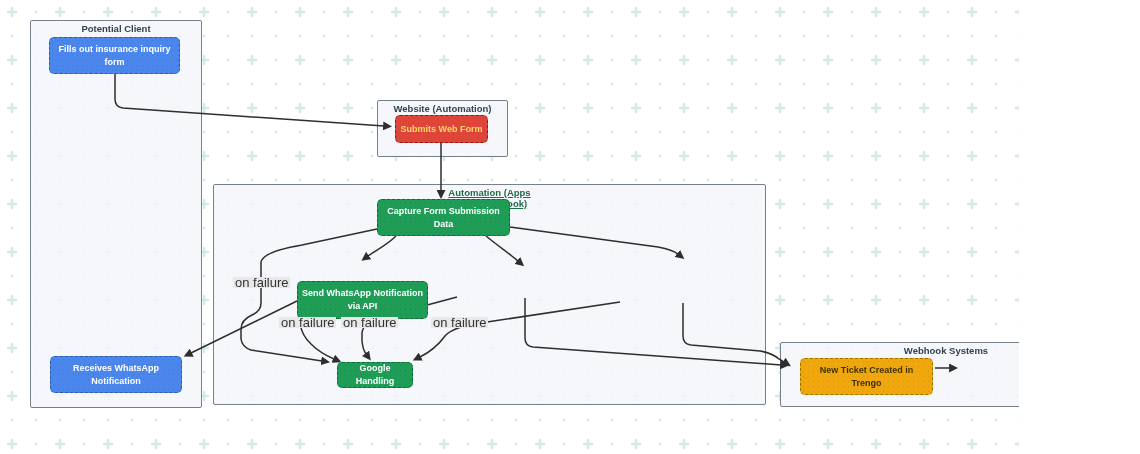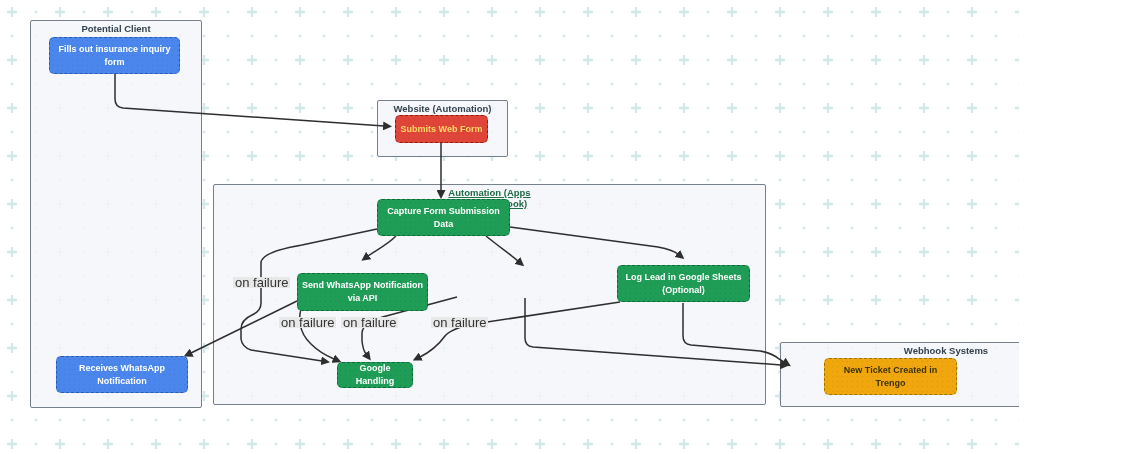--- a/index.html
+++ b/index.html
@@ -85,31 +85,29 @@
       <path d="M620,302 L474,324 Q452,328 445,336 C437,347 428,353 420,357" marker-end="url(#arrow)"></path>
       <path d="M297,301 L191,353" marker-end="url(#arrow)"></path>
       <path d="M683,303 L683,336 Q683,344 691,345 L760,351 Q772,353 779,359 L784,362" marker-end="url(#arrow)"></path>
       <path d="M525,298 L525,338 Q525,346 533,347 L781,365" marker-end="url(#arrow)"></path>
       <path d="M935,368 L950,368" marker-end="url(#arrow)"></path>
     </g>
   </svg>
 
   <div class="node node-blue" style="left:49px;top:37px;width:131px;height:37px;">Fills out insurance inquiry
 form</div>
-  <div class="node node-blue" style="left:56px;top:356px;width:132px;height:37px;">Receives WhatsApp
+  <div class="node node-blue" style="left:50px;top:356px;width:132px;height:37px;">Receives WhatsApp
 Notification</div>
   <div class="node node-red" style="left:395px;top:115px;width:93px;height:28px;">Submits Web Form</div>
   <div class="node node-green" style="left:377px;top:199px;width:133px;height:37px;">Capture Form Submission
 Data</div>
-  <div class="node node-green" style="left:297px;top:273px;width:131px;height:38px;">Send WhatsApp Notification
+  <div class="node node-green" style="left:297px;top:281px;width:131px;height:38px;">Send WhatsApp Notification
 via API</div>
-  <div class="node node-green" style="left:617px;top:265px;width:133px;height:37px;">Log Lead in Google Sheets
-(Optional)</div>
   <div class="node node-green" style="left:337px;top:362px;width:76px;height:26px;">Google Handling</div>
-  <div class="node node-orange" style="left:800px;top:358px;width:133px;height:37px;margin-left:24px;">New Ticket Created in
+  <div class="node node-orange" style="left:800px;top:358px;width:133px;height:37px;">New Ticket Created in
 Trengo</div>
 
   <div class="edge-label" style="left:233px;top:277px;">on failure</div>
   <div class="edge-label" style="left:279px;top:317px;">on failure</div>
   <div class="edge-label" style="left:341px;top:317px;">on failure</div>
   <div class="edge-label" style="left:431px;top:317px;">on failure</div>
 
 </div>
 
 </body></html>

